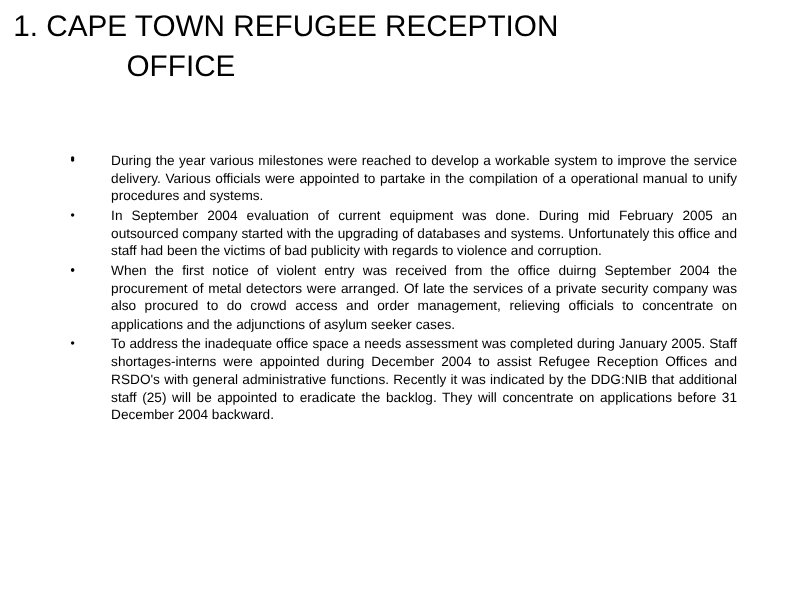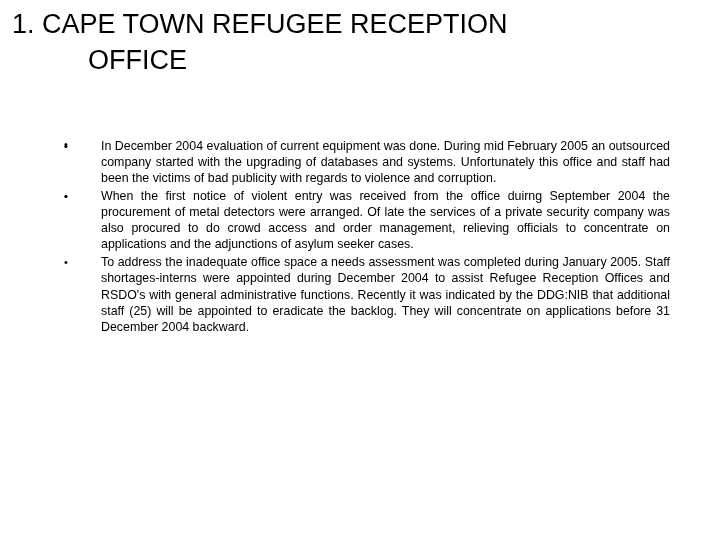--- a/index.html
+++ b/index.html
@@ -25,21 +25,21 @@
       font-weight: normal;
       margin: 0;
     }
     .slide-title .line1 {
       display: block;
       padding-left: 12px;
       white-space: nowrap;
     }
     .slide-title .line2 {
       display: block;
-      padding-left: 88px;
+      padding-left: 115px;
       white-space: nowrap;
     }
     .bullet-list {
       position: absolute;
       left: 60px;
       top: 136px;
       width: 610px;
       margin: 0;
       padding: 0;
       list-style: none;
@@ -68,24 +68,25 @@
   <span class="line1">1. CAPE TOWN REFUGEE RECEPTION</span>
   <span class="line2">OFFICE</span>
 </h1>
 
 <ul class="bullet-list">
   <li class="bullet-item">
     <span class="bullet-dot">•</span>
   </li>
   <li class="bullet-item">
     <span class="bullet-dot">•</span>
+    <span>During the year various milestones were reached to develop a workable system to improve the service delivery.  Various officials were appointed to partake in the compilation of a operational manual to unify procedures and systems.</span>
   </li>
   <li class="bullet-item">
     <span class="bullet-dot">•</span>
-    <span>In December 2004 evaluation of current equipment was done.  During mid February 2005 an outsourced company started with the upgrading of databases and systems.  Unfortunately this office and staff had been the victims of bad publicity with regards to violence and corruption.</span>
+    <span>In September 2004 evaluation of current equipment was done.  During mid February 2005 an outsourced company started with the upgrading of databases and systems.  Unfortunately this office and staff had been the victims of bad publicity with regards to violence and corruption.</span>
   </li>
   <li class="bullet-item">
     <span class="bullet-dot">•</span>
   </li>
   <li class="bullet-item">
     <span class="bullet-dot">•</span>
     <span>When the first notice of violent entry was received from the office duirng September 2004 the procurement of metal detectors were arranged.  Of late the services of a private security company was also procured to do crowd access and order management, relieving officials to concentrate on applications and the adjunctions of asylum seeker cases.</span>
   </li>
   <li class="bullet-item">
     <span class="bullet-dot">•</span>

